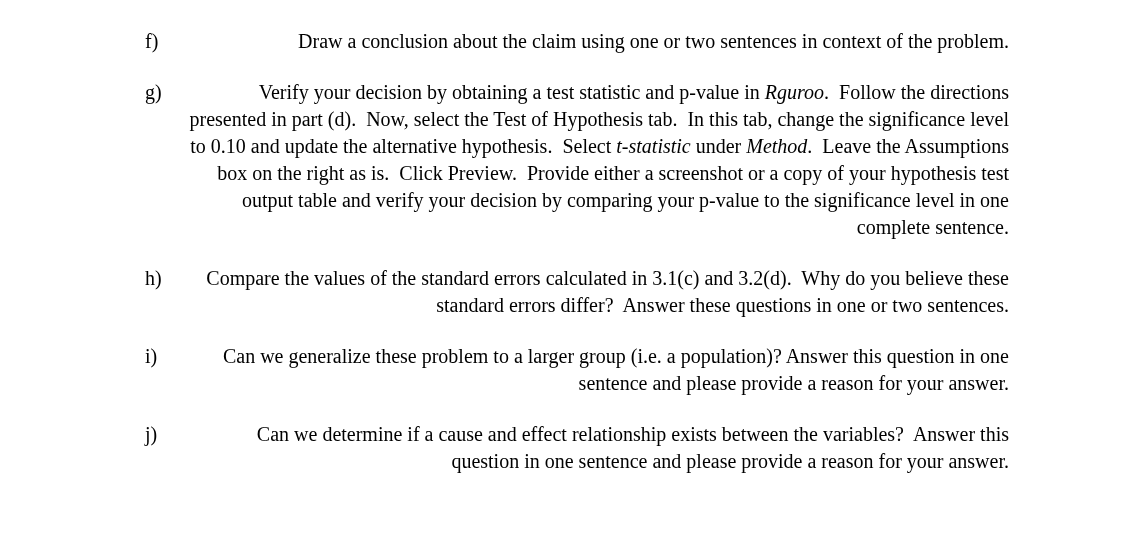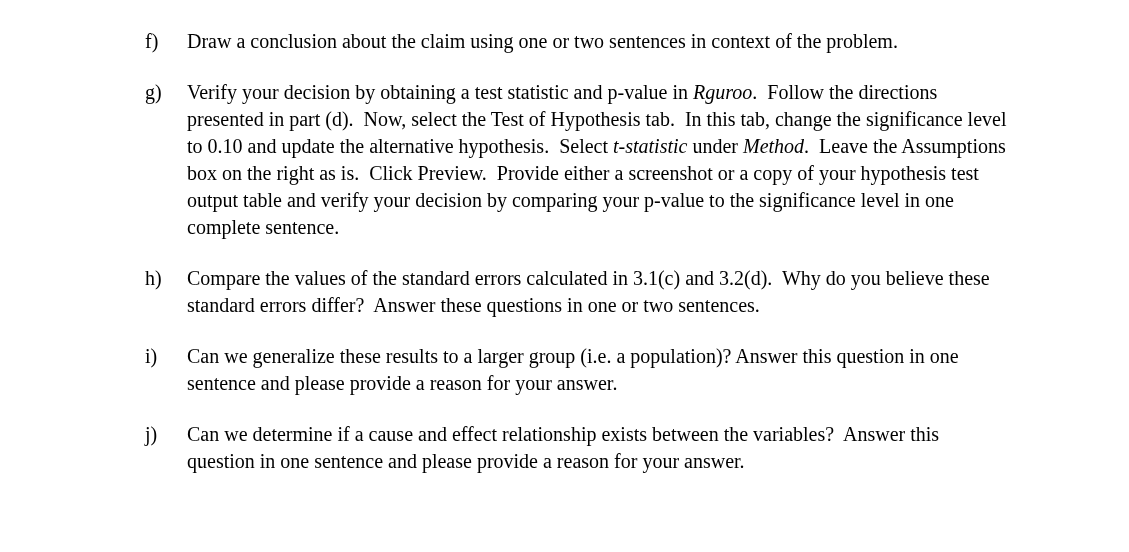--- a/index.html
+++ b/index.html
@@ -21,39 +21,40 @@
       margin-bottom: 24px;
       line-height: 1.35;
     }
     .marker {
       width: 42px;
       flex-shrink: 0;
       text-align: left;
     }
     .content {
       flex: 1;
+      text-align: right;
     }
   </style>
 </head>
 <body>
 
 <div class="page">
   <div class="item">
     <div class="marker">f)</div>
     <div class="content">Draw a conclusion about the claim using one or two sentences in context of the problem.</div>
   </div>
   <div class="item">
     <div class="marker">g)</div>
     <div class="content">Verify your decision by obtaining a test statistic and p-value in <i>Rguroo</i>.&nbsp; Follow the directions presented in part (d).&nbsp; Now, select the Test of Hypothesis tab.&nbsp; In this tab, change the significance level to 0.10 and update the alternative hypothesis.&nbsp; Select <i>t-statistic</i> under <i>Method</i>.&nbsp; Leave the Assumptions box on the right as is.&nbsp; Click Preview.&nbsp; Provide either a screenshot or a copy of your hypothesis test output table and verify your decision by comparing your p-value to the significance level in one complete sentence.</div>
   </div>
   <div class="item">
     <div class="marker">h)</div>
     <div class="content">Compare the values of the standard errors calculated in 3.1(c) and 3.2(d).&nbsp; Why do you believe these standard errors differ?&nbsp; Answer these questions in one or two sentences.</div>
   </div>
   <div class="item">
     <div class="marker">i)</div>
-    <div class="content">Can we generalize these results to a larger group (i.e. a population)? Answer this question in one sentence and please provide a reason for your answer.</div>
+    <div class="content">Can we generalize these problem to a larger group (i.e. a population)? Answer this question in one sentence and please provide a reason for your answer.</div>
   </div>
   <div class="item">
     <div class="marker">j)</div>
     <div class="content">Can we determine if a cause and effect relationship exists between the variables?&nbsp; Answer this question in one sentence and please provide a reason for your answer.</div>
   </div>
 </div>
 
 </body></html>

